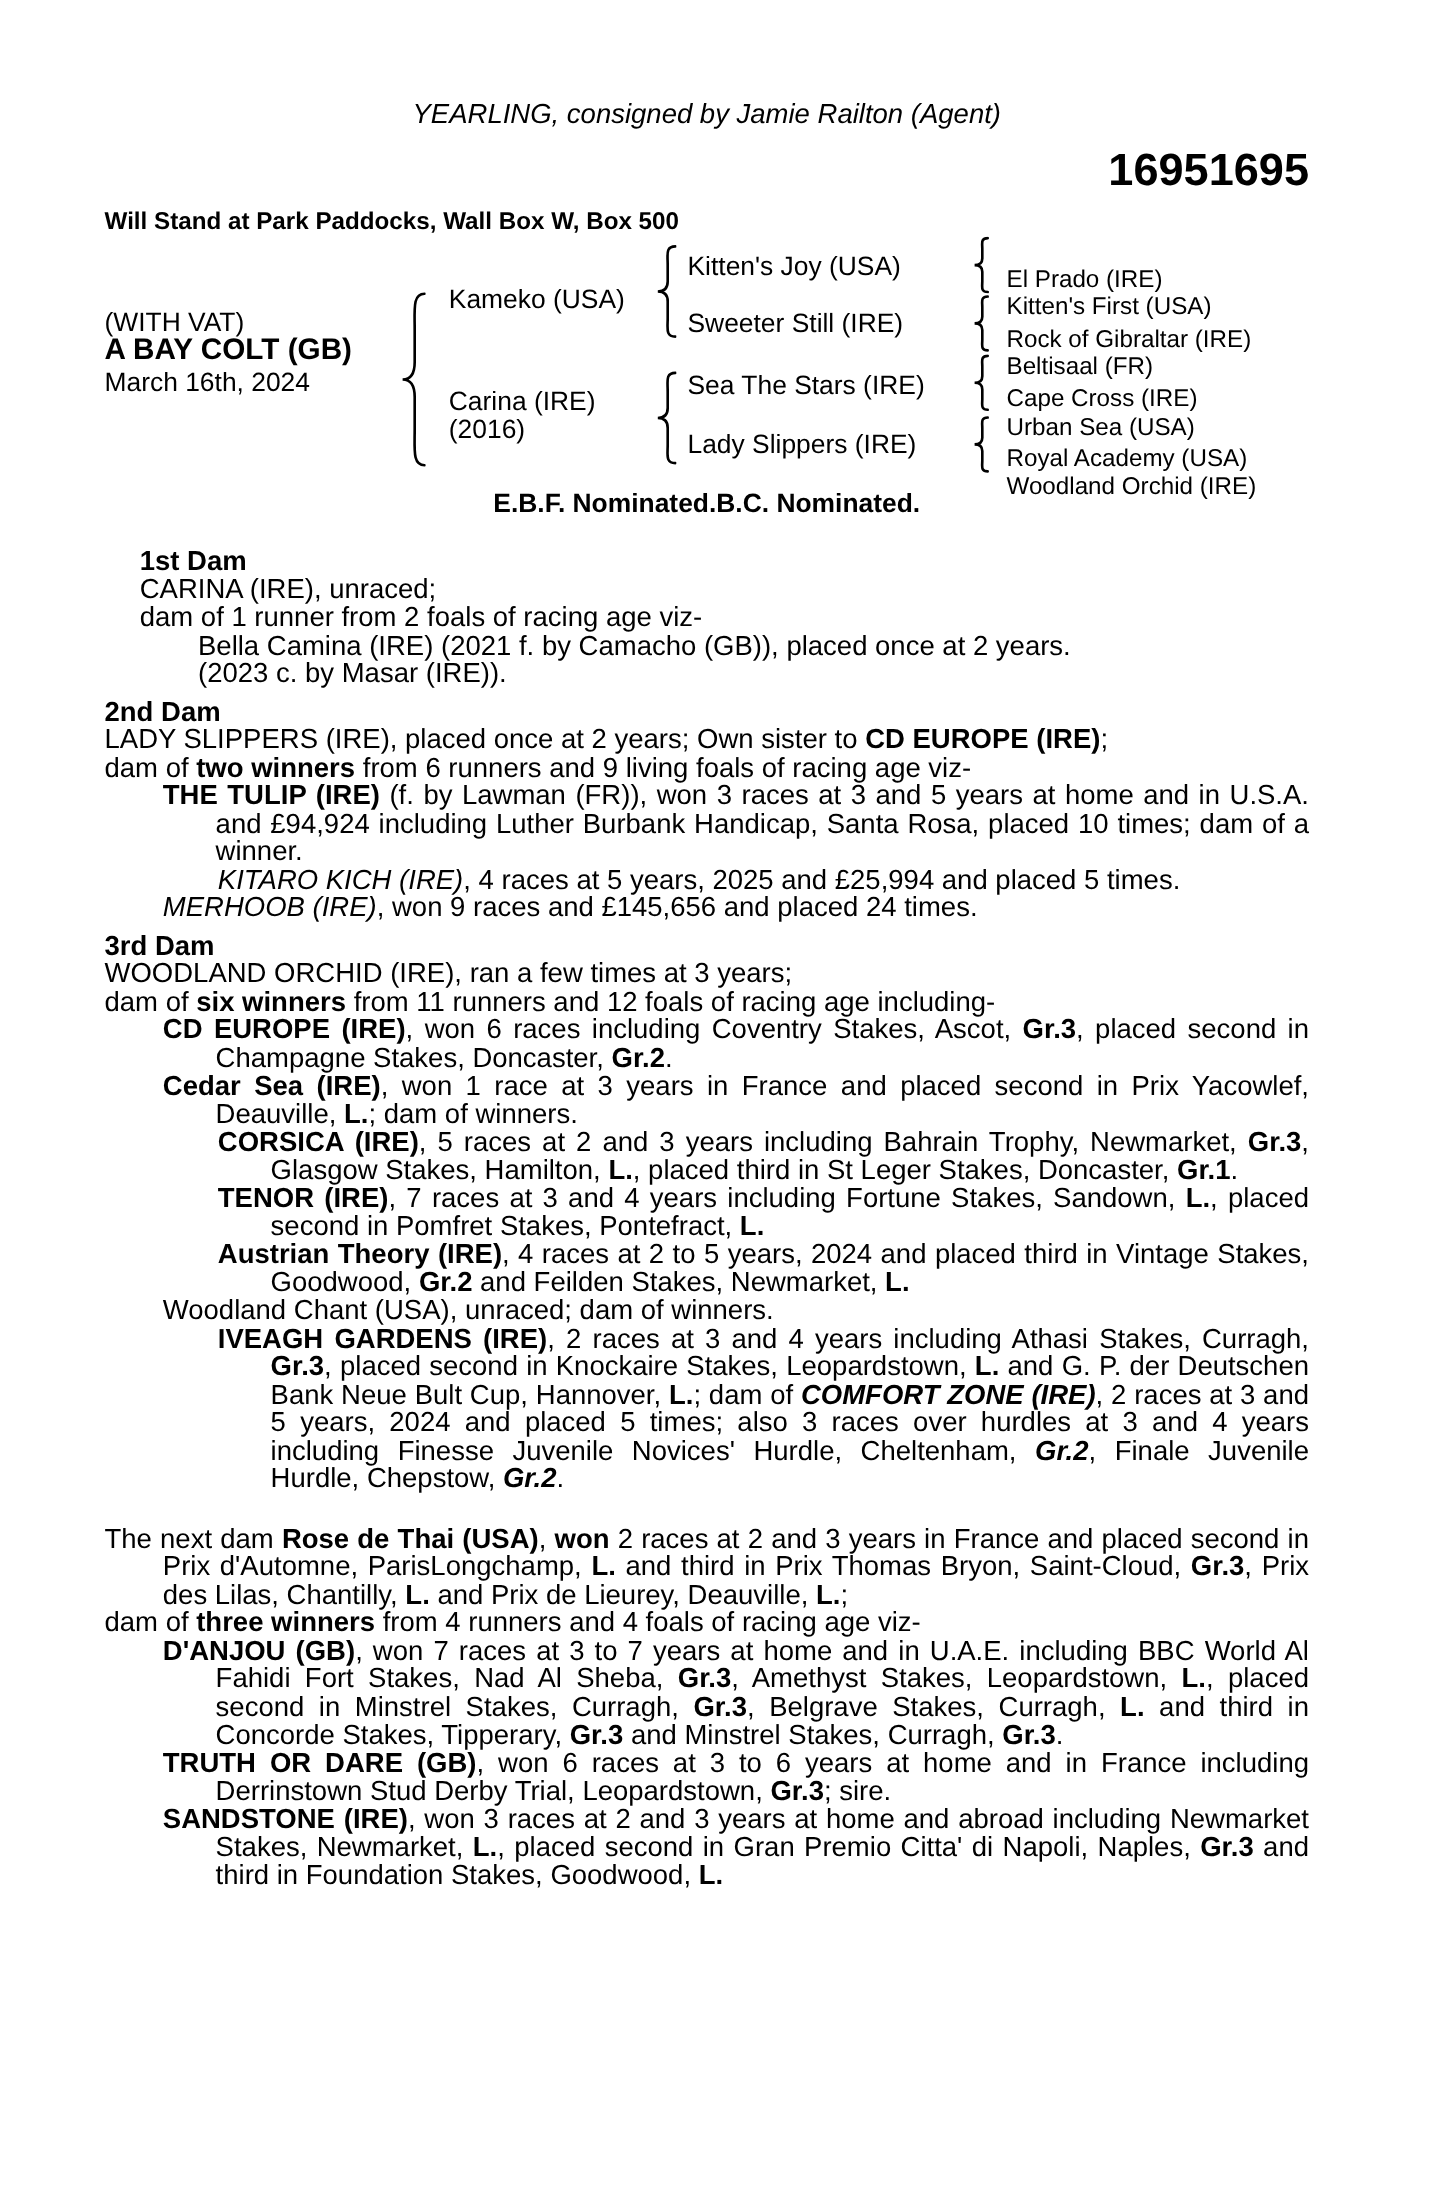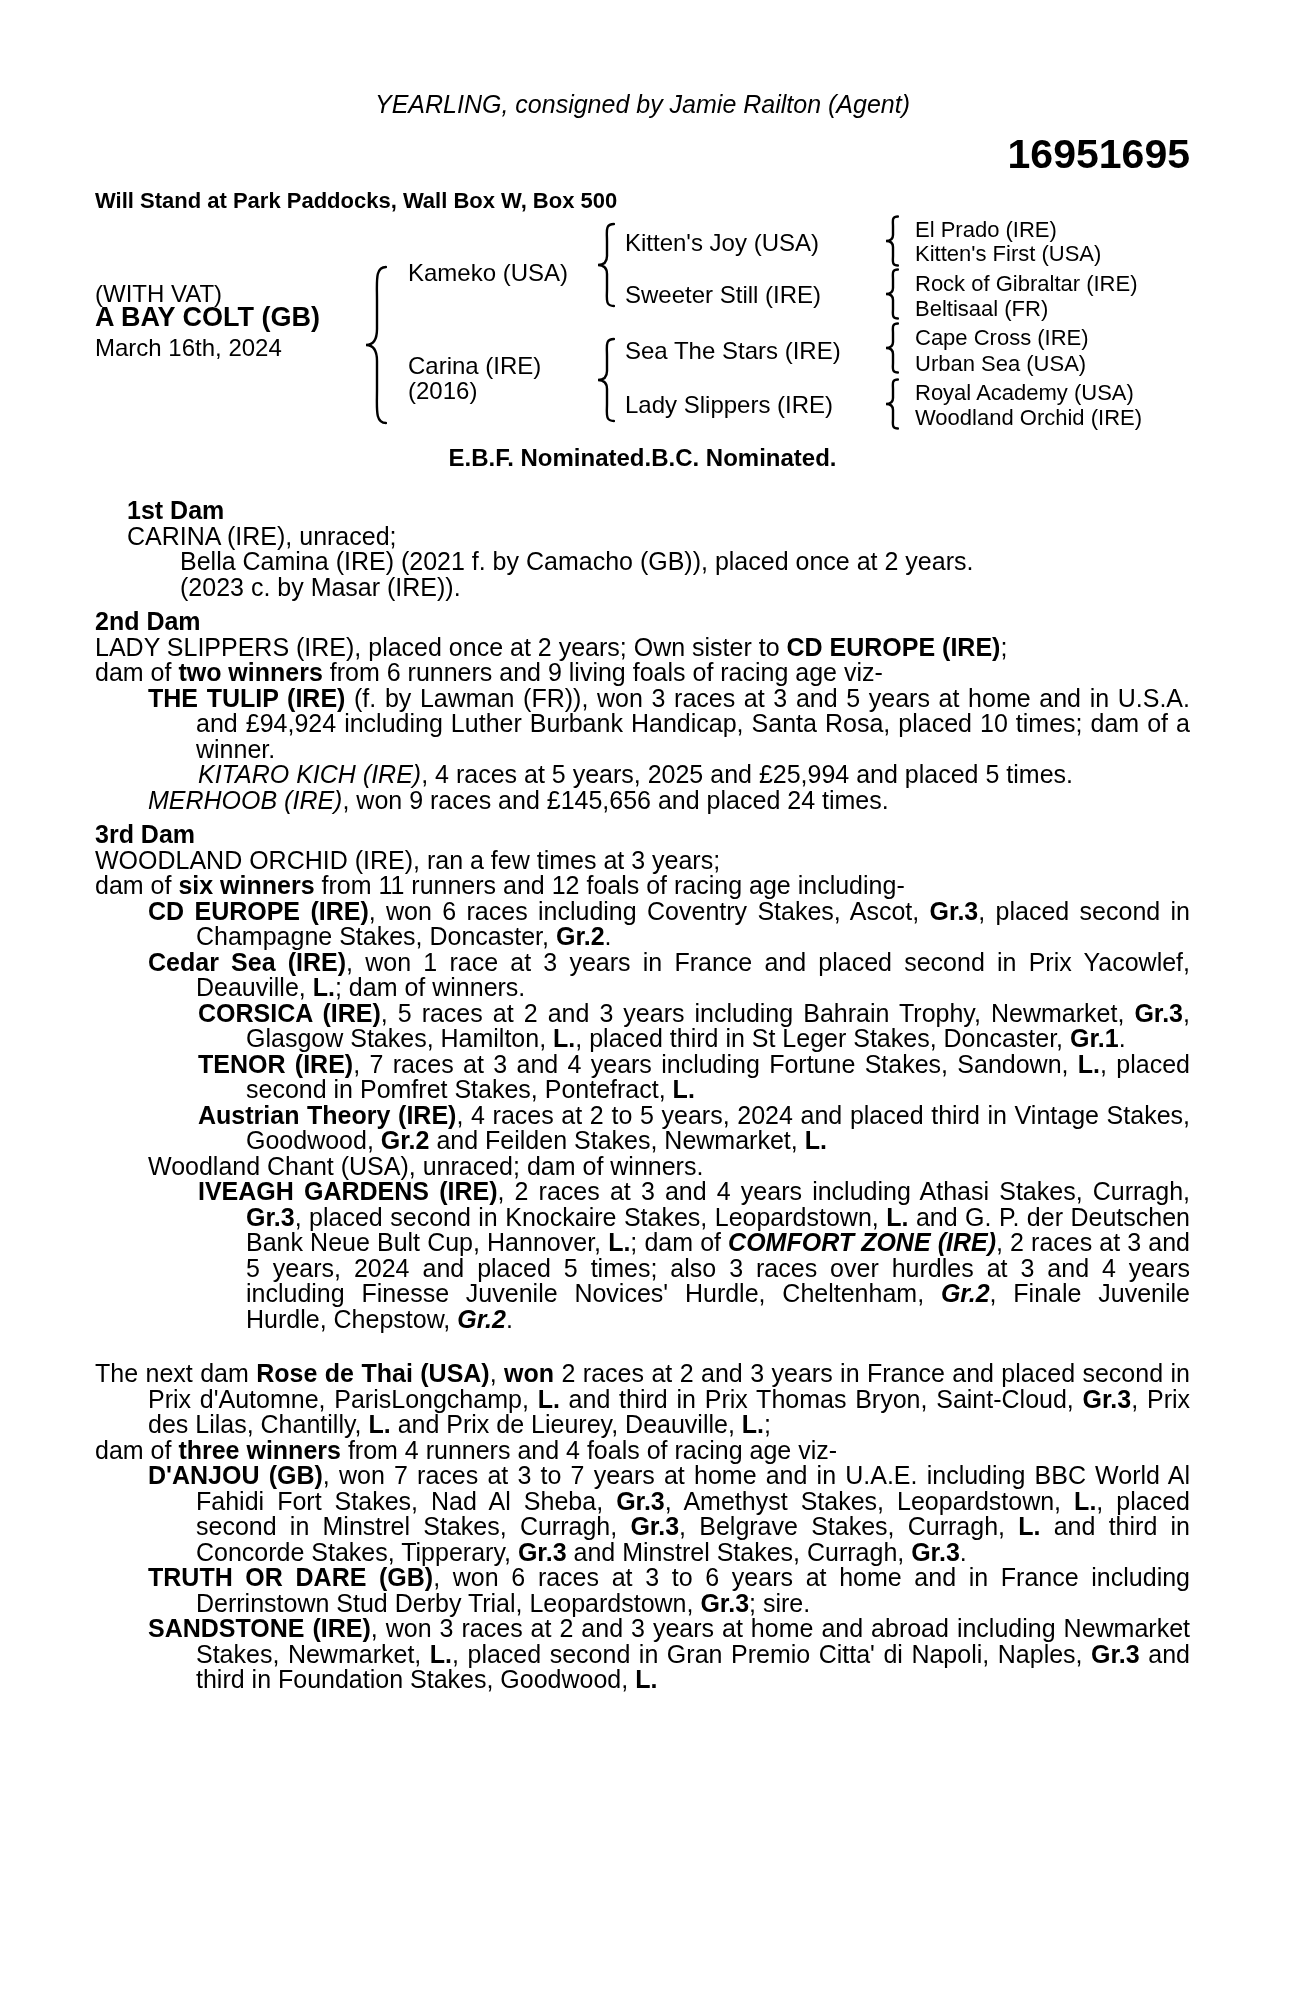--- a/index.html
+++ b/index.html
@@ -23,21 +23,21 @@
   .ped-vat{left:0;top:66px;}
   .ped-title{left:0;top:90px;font-weight:bold;font-size:27px;}
   .ped-foaled{left:0;top:120px;}
   .ped-sire{left:313px;top:45px;}
   .ped-dam{left:313px;top:138px;}
   .ped-dam-year{left:313px;top:163px;}
   .ped-g1{left:530px;top:15px;}
   .ped-g2{left:530px;top:67px;}
   .ped-g3{left:530px;top:123px;}
   .ped-g4{left:530px;top:177px;}
-  .ped-gg{left:820px;font-size:22px;line-height:23px;}
+  .ped-gg{left:820px;font-size:22px;line-height:23px;margin-top:24px;}
   .brace{position:absolute;}
   .brace path{stroke:#000;stroke-width:2.4;fill:none;stroke-linecap:round;}
   .nominated{
     display:flex;justify-content:center;
     font-weight:bold;font-size:24px;line-height:25px;margin-top:2px;
   }
   .sections{margin-top:0;}
   .section{margin-top:9px;}
   .section.first{margin-top:28px;margin-left:32px;}
   .section.next-dam{margin-top:29px;}
@@ -114,20 +114,21 @@
 
   <div class="nominated">
     <span>E.B.F. Nominated.</span>
     <span>B.C. Nominated.</span>
   </div>
 
   <div class="sections">
       <div class="section first">
         <div class="sec-heading">1st Dam</div>
         <div class="para ind0"><span>CARINA (IRE), unraced;</span></div>
+        <div class="para ind0"><span>dam of 1 runner from 2 foals of racing age viz-</span></div>
         <div class="para ind1"><span>Bella Camina (IRE) (2021 f. by Camacho (GB)), placed once at 2 years.</span></div>
         <div class="para ind1"><span>(2023 c. by Masar (IRE)).</span></div>
       </div>
       <div class="section">
         <div class="sec-heading">2nd Dam</div>
         <div class="para ind0"><span>LADY SLIPPERS (IRE), placed once at 2 years; Own sister to </span><span class="seg-b">CD EUROPE (IRE)</span><span>;</span></div>
         <div class="para ind0"><span>dam of </span><span class="seg-b">two winners</span><span> from 6 runners and 9 living foals of racing age viz-</span></div>
         <div class="para ind1"><span class="seg-b">THE TULIP (IRE)</span><span> (f. by Lawman (FR)), won 3 races at 3 and 5 years at home and in U.S.A. and £94,924 including Luther Burbank Handicap, Santa Rosa, placed 10 times; dam of a winner.</span></div>
         <div class="para ind2"><span class="seg-i">KITARO KICH (IRE)</span><span>, 4 races at 5 years, 2025 and £25,994 and placed 5 times.</span></div>
         <div class="para ind1"><span class="seg-i">MERHOOB (IRE)</span><span>, won 9 races and £145,656 and placed 24 times.</span></div>

